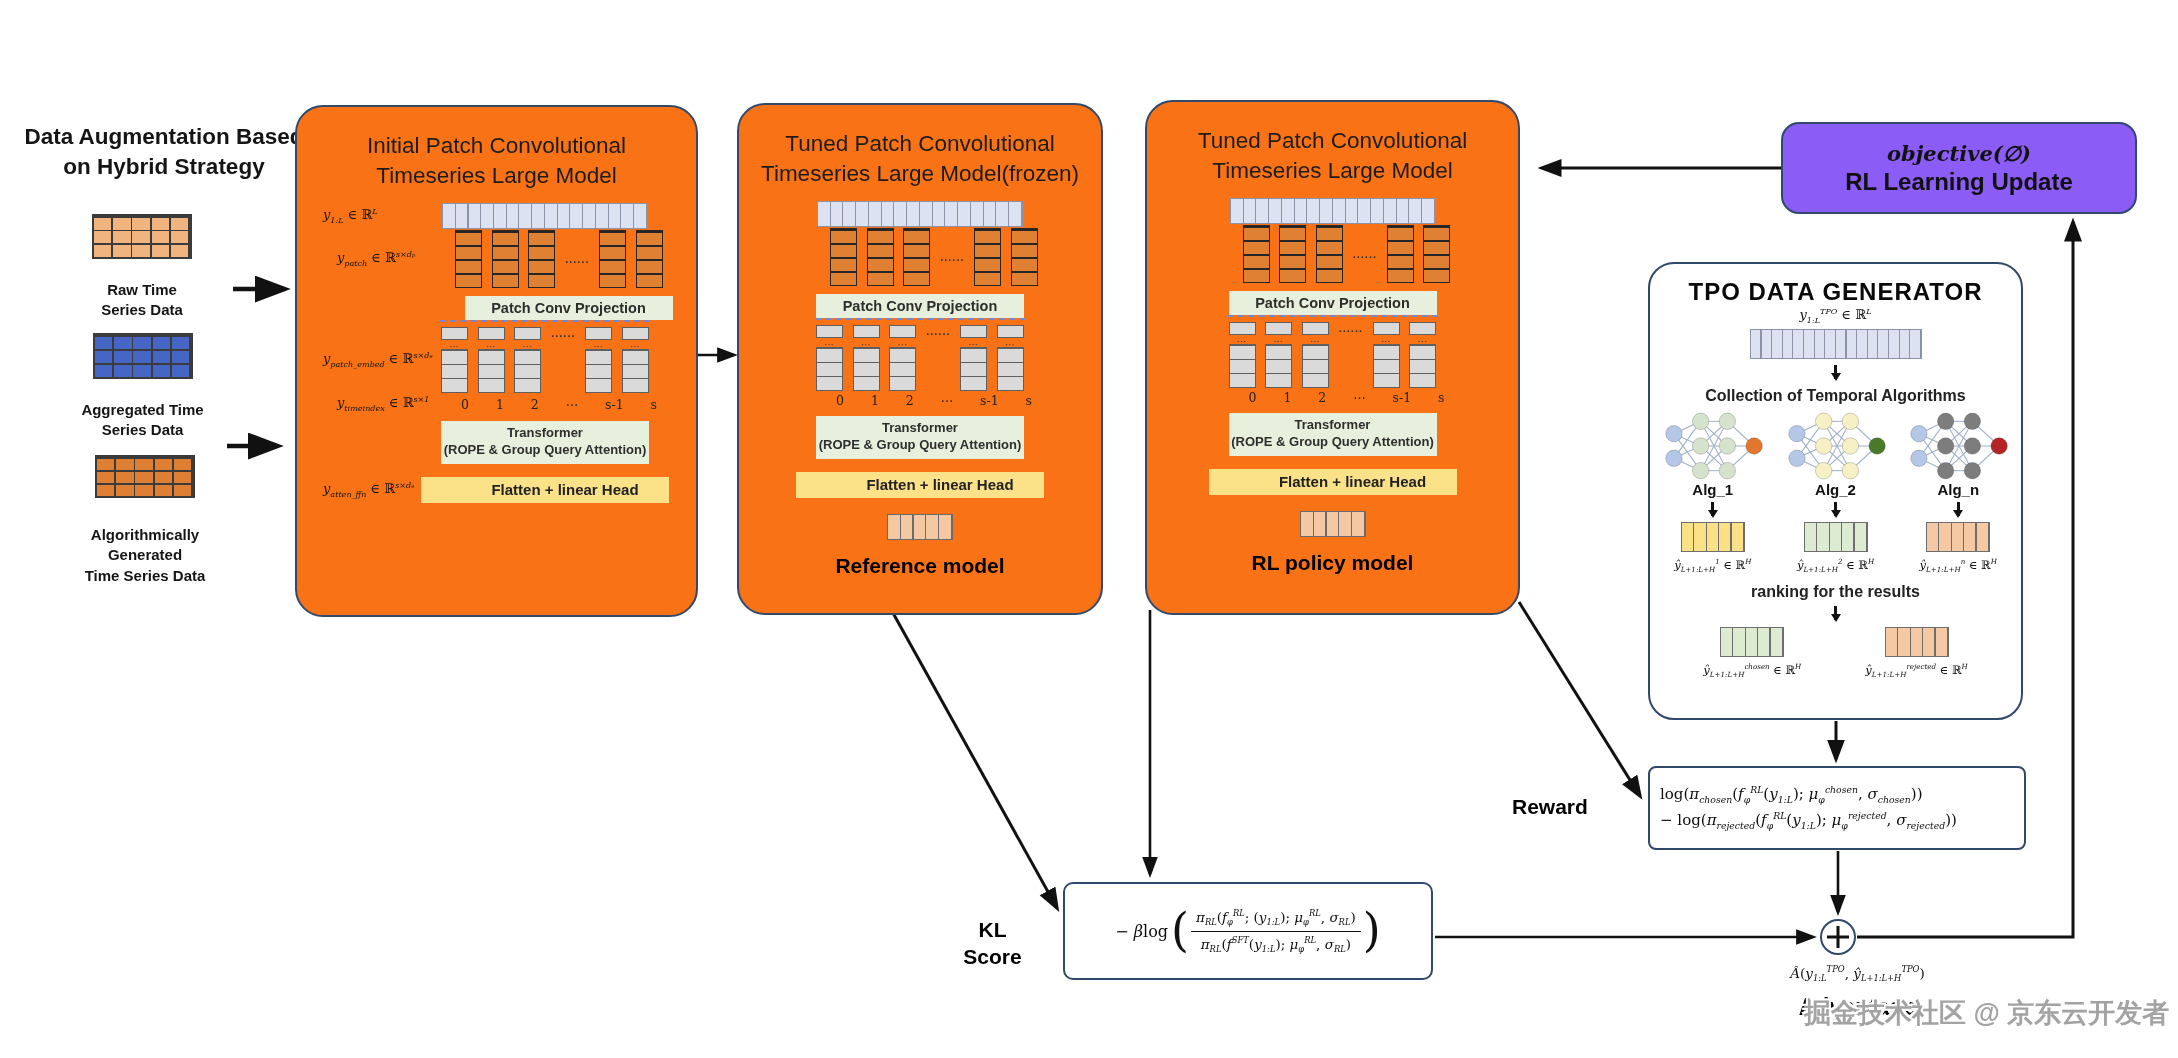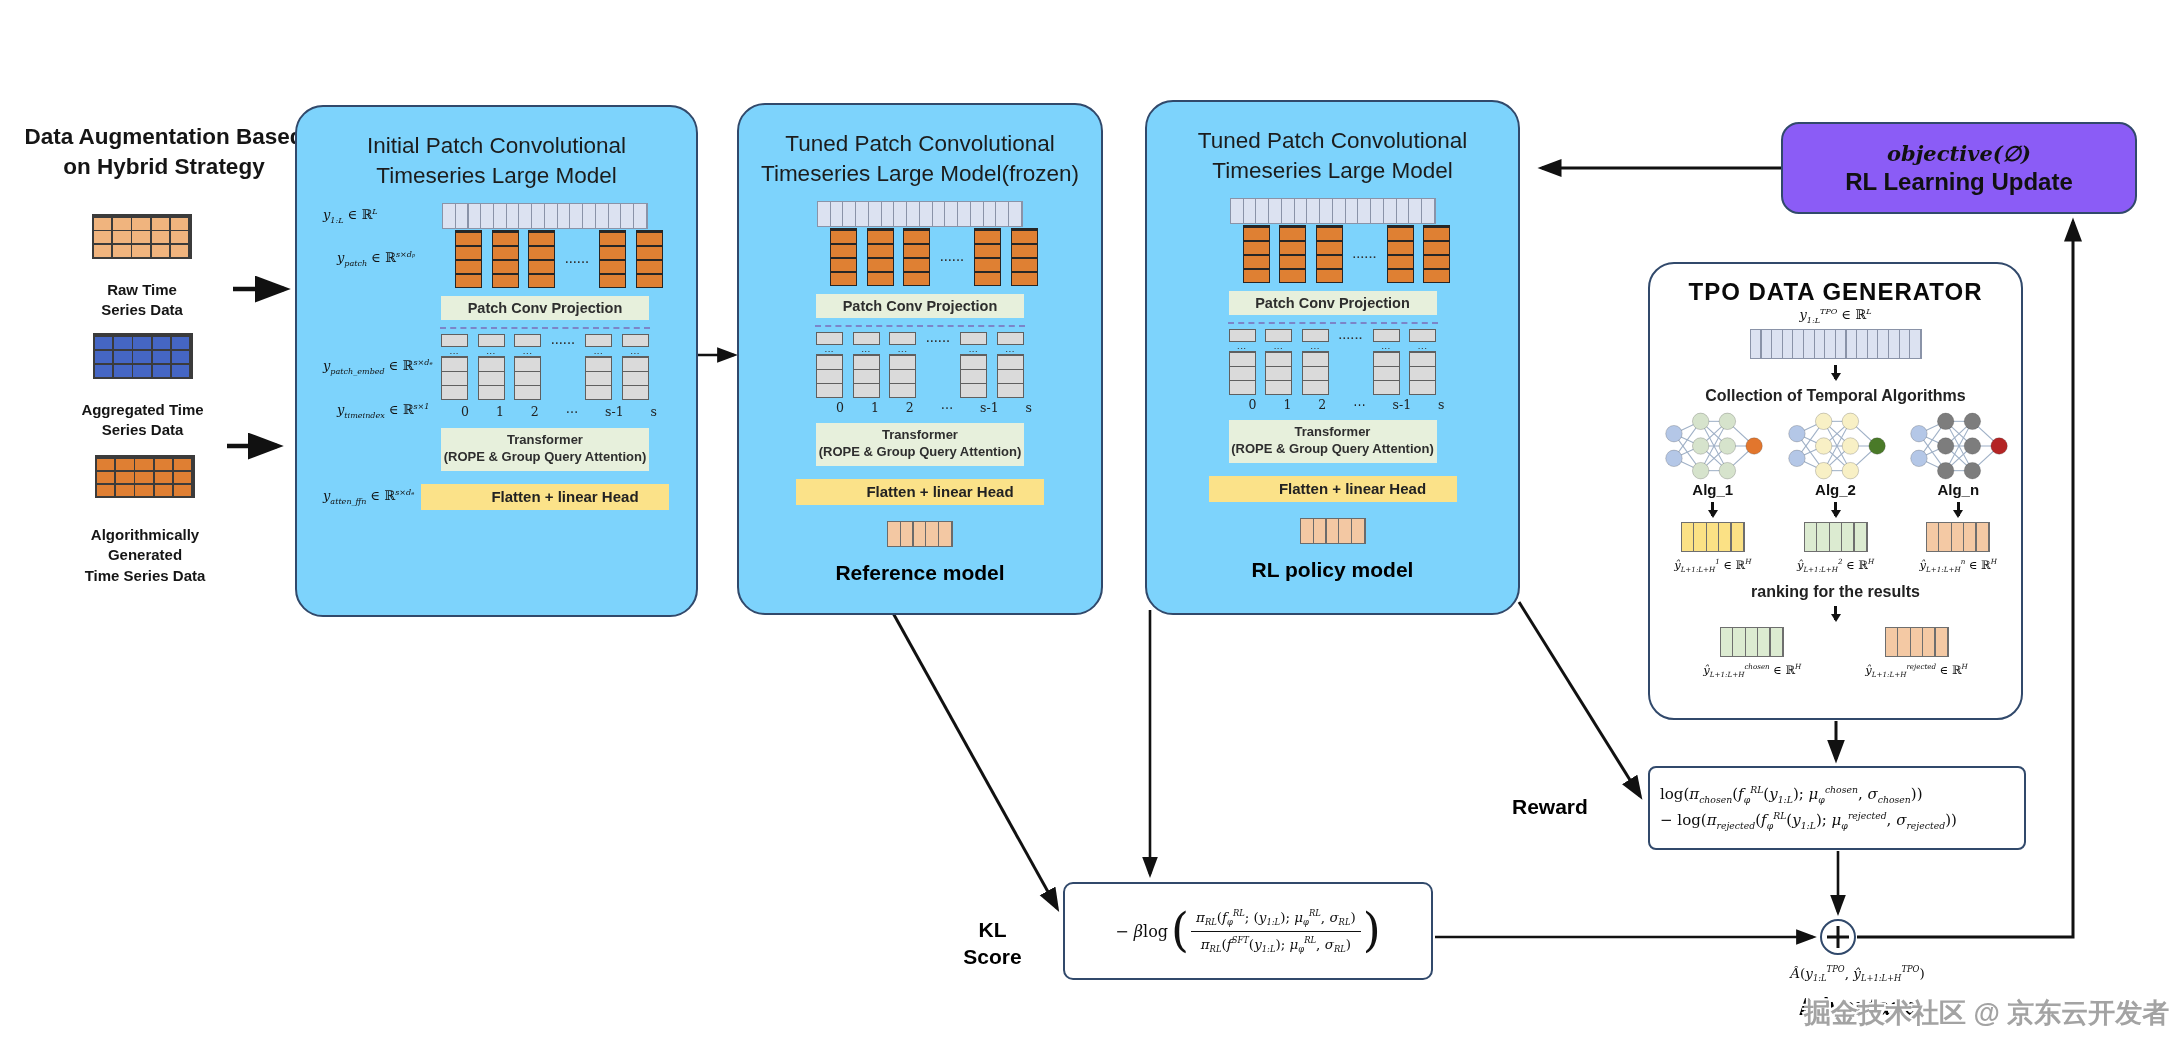--- a/index.html
+++ b/index.html
@@ -9,21 +9,21 @@
   .prelines{white-space:pre-line;}
   
   svg.overlay{position:absolute;left:0;top:0;z-index:1;pointer-events:none;}
   
   .lhead{left:24px;top:122px;width:280px;text-align:center;font-size:22.5px;font-weight:600;line-height:1.35;color:#151515;}
   .dgrid{border:2px solid #3b3b3b;background-color:var(--gc,#ccc);box-sizing:border-box;
     background-image:repeating-linear-gradient(90deg,transparent 0,transparent calc(20% - 1.8px),#3b3b3b calc(20% - 1.8px),#3b3b3b 20%),
                      repeating-linear-gradient(0deg,transparent 0,transparent calc(33.34% - 1.8px),#3b3b3b calc(33.34% - 1.8px),#3b3b3b 33.34%);}
   .dlab{text-align:center;font-size:15px;font-weight:600;line-height:1.35;color:#151515;}
   
-  .mbox{background:#7dd3fc;border:2.5px solid var(--navy,#31496b);border-radius:28px;box-sizing:border-box;z-index:2;}
+  .mbox{background:#f97316;border:2.5px solid var(--navy,#31496b);border-radius:28px;box-sizing:border-box;z-index:2;}
   .mtitle{margin-top:24px;text-align:center;font-size:22.5px;font-weight:500;color:#1c1c1c;line-height:1.32;}
   .mbody{margin-top:13px;display:flex;flex-direction:column;align-items:center;}
   .mrow{display:flex;align-items:center;width:100%;}
   .mrow .lab{flex:none;width:118px;margin-left:26px;font-family:"DejaVu Serif",serif;font-size:13px;color:#111;}
   .mrow .cnt{width:208px;display:flex;flex-direction:column;align-items:center;}
   .mbox.nolab .cnt{margin:0 auto;}
   .mbox:not(.nolab) .cnt{margin-left:0;}
   .strip16{width:206px;height:26px;border:1.3px solid #8a93a8;box-sizing:border-box;background-color:var(--strip-fill,#dce2f1);
     background-image:repeating-linear-gradient(90deg,transparent 0,transparent calc(6.25% - 1.2px),#8a93a8 calc(6.25% - 1.2px),#8a93a8 6.25%);}
   .patchrow{width:208px;display:flex;justify-content:space-between;align-items:center;}
@@ -38,21 +38,21 @@
   .ecol{display:flex;flex-direction:column;align-items:center;}
   .ecell{width:27px;height:13px;border:1.3px solid #5f5f5f;box-sizing:border-box;background:var(--cell-gray,#dadada);}
   .edots{font-size:8px;line-height:7px;letter-spacing:1px;color:#444;font-weight:700;margin:1px 0;}
   .estack{width:27px;height:44px;border:1.3px solid #5f5f5f;box-sizing:border-box;background-color:var(--cell-gray,#dadada);
     background-image:repeating-linear-gradient(0deg,transparent 0,transparent calc(33.4% - 1.2px),#5f5f5f calc(33.4% - 1.2px),#5f5f5f 33.4%);}
   .idxrow{width:208px;display:flex;justify-content:space-between;padding:0 6px;box-sizing:border-box;font-size:12.5px;color:#222;font-family:"DejaVu Serif",serif;}
   .ybar{width:208px;height:26px;line-height:26px;background:var(--bar-yellow,#fbe289);color:#222;text-align:center;font-weight:700;font-size:15px;padding-left:40px;}
   .outstrip{width:66px;height:26px;border:1.3px solid #6b6b6b;box-sizing:border-box;background-color:var(--out-strip,#f3c8a3);
     background-image:repeating-linear-gradient(90deg,transparent 0,transparent calc(20% - 1.2px),#6b6b6b calc(20% - 1.2px),#6b6b6b 20%);}
   .mcaption{text-align:center;font-weight:700;font-size:21px;color:#000;}
-  .mb12{margin-bottom:1px;}.mb8{margin-bottom:8px;padding-left:28px;}.mb7{margin-bottom:7px;}.mb5{margin-bottom:5px;}
+  .mb12{margin-bottom:1px;}.mb8{margin-bottom:8px;padding-left:28px;}.mb7{justify-content:center;}.mb5{margin-bottom:5px;}
   .mb2{margin-bottom:2px;}.mb13{margin-bottom:13px;}.mb16{margin-bottom:16px;}.mb14{margin-bottom:14px;}
   
   .math{font-family:"DejaVu Serif",serif;color:#0d0d0d;}
   .math .tki{font-style:italic;}
   .math sub,.math sup{font-size:.62em;font-style:italic;}
   
   .obox{left:1781px;top:122px;width:356px;height:92px;border:2.2px solid var(--navy,#31496b);border-radius:18px;background:#8b5cf6;
     box-sizing:border-box;display:flex;flex-direction:column;align-items:center;justify-content:center;z-index:2;}
   .obox .l1{font-family:"DejaVu Serif",serif;font-style:italic;font-weight:700;font-size:21px;}
   .obox .l2{font-weight:800;font-size:24px;margin-top:2px;}

